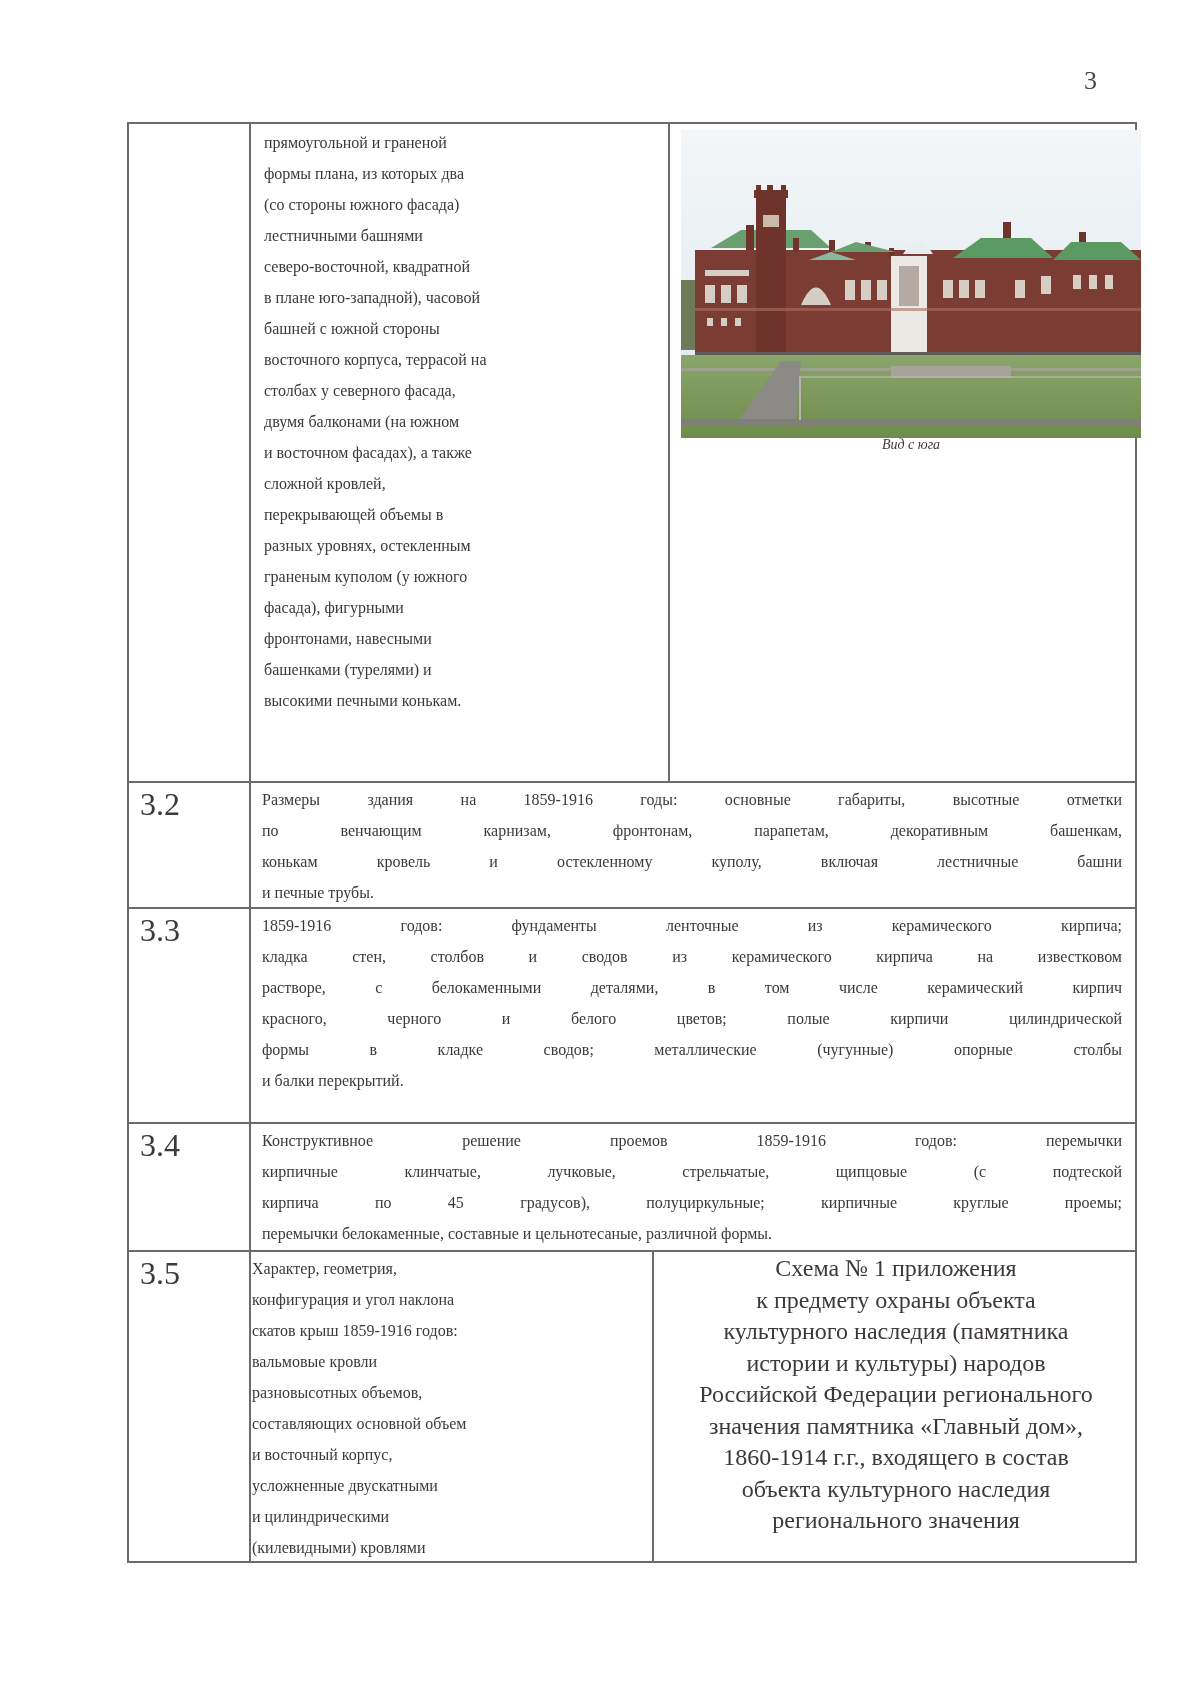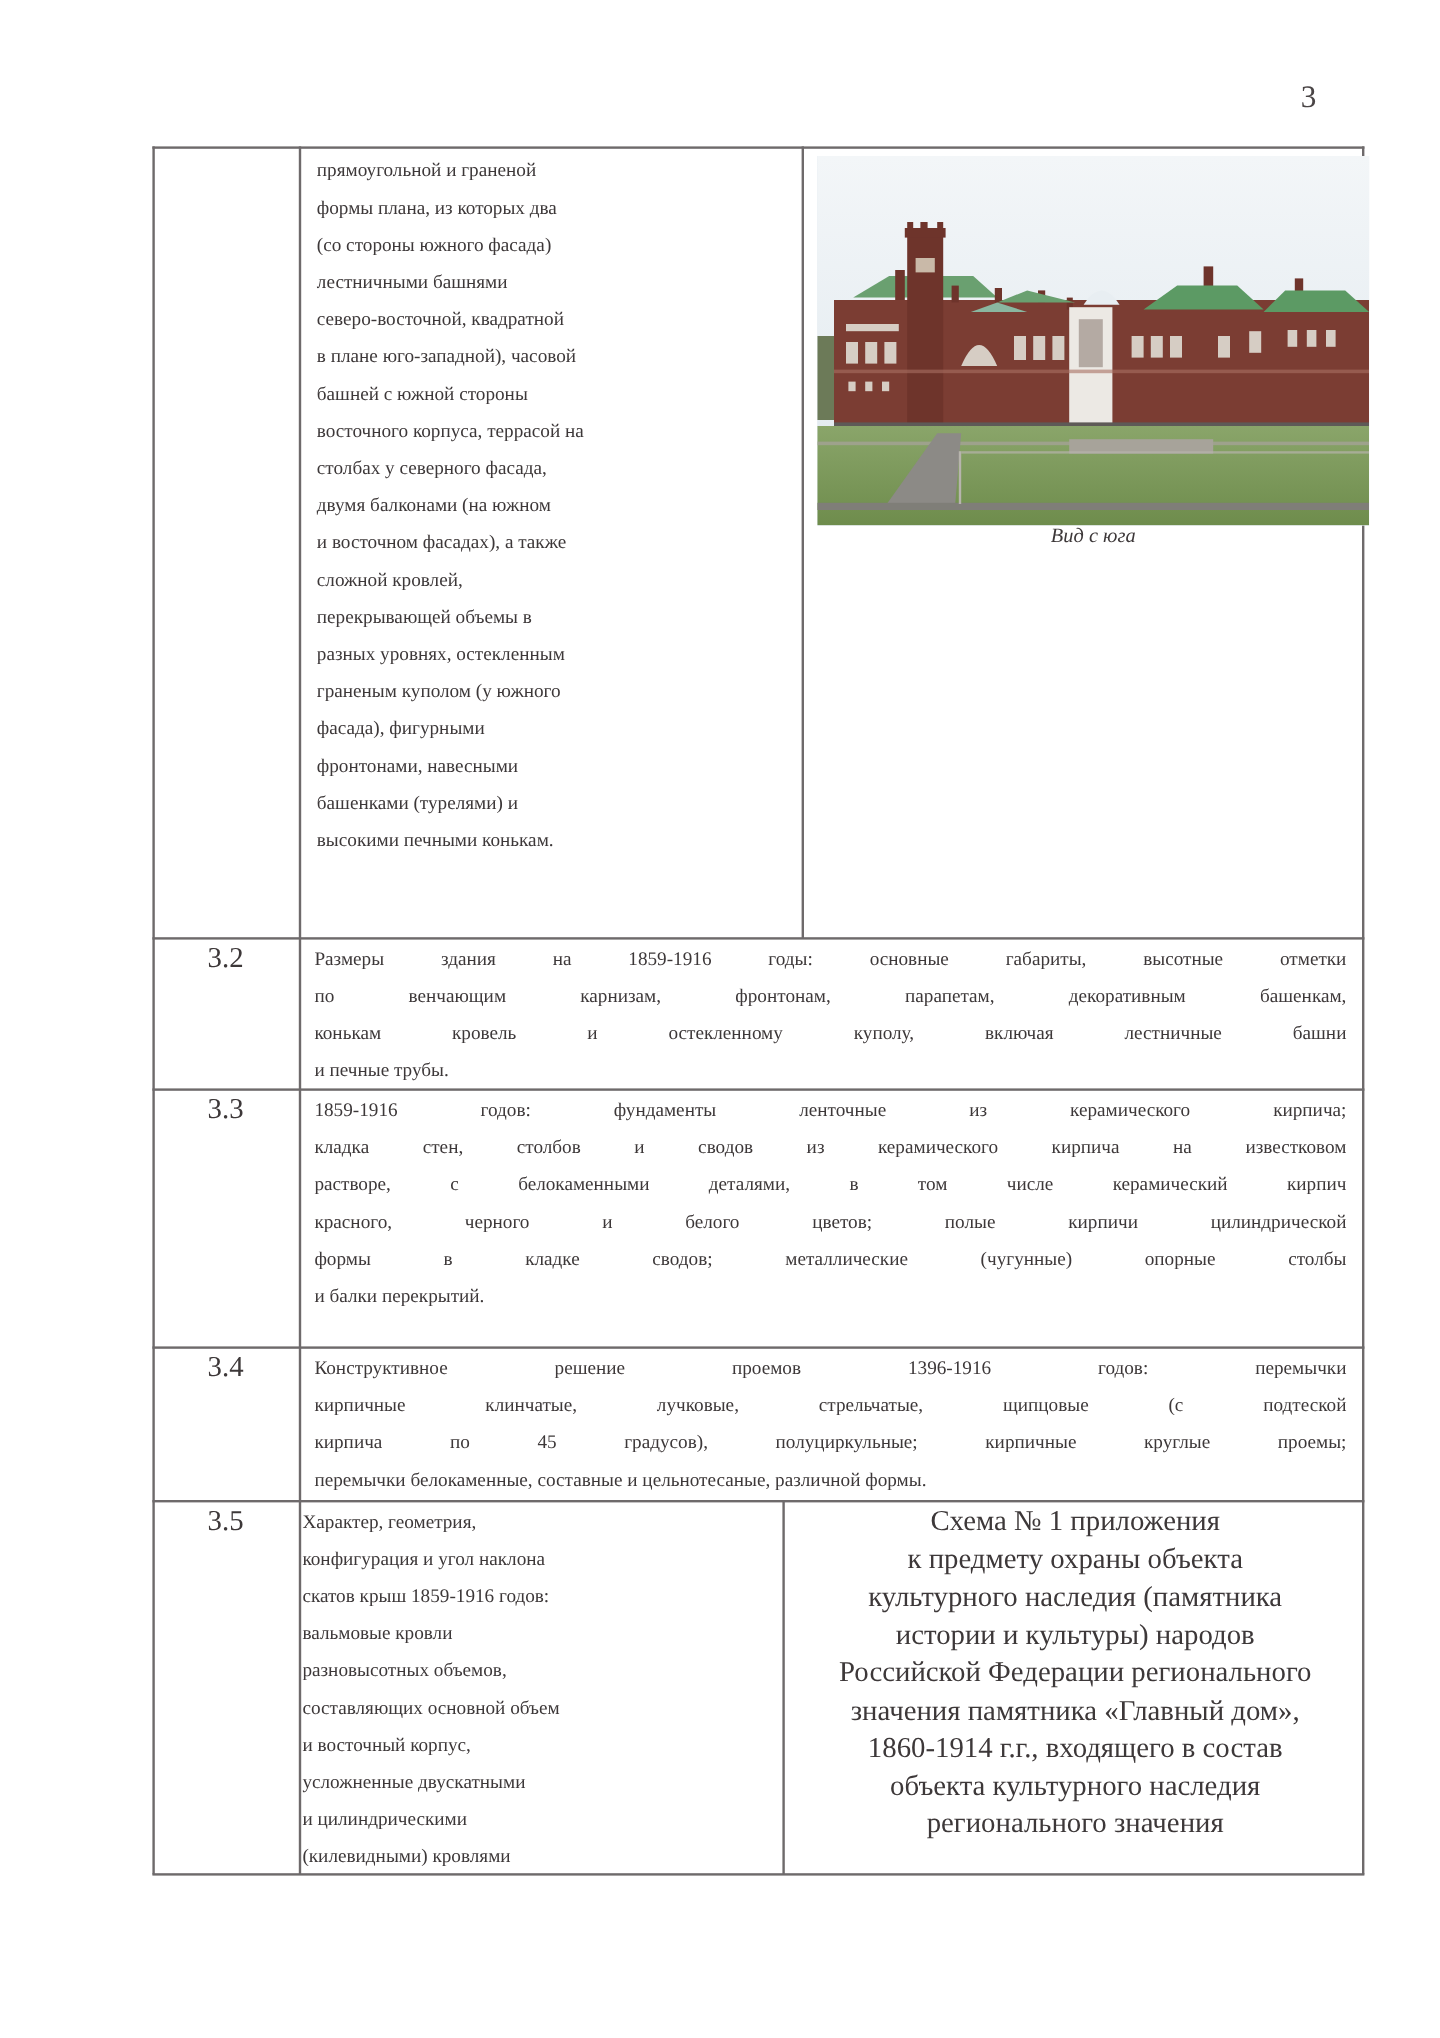--- a/index.html
+++ b/index.html
@@ -5,23 +5,23 @@
     html, body { margin: 0; padding: 0; background: #ffffff; }
     body { width: 1200px; height: 1698px; position: relative; overflow: hidden;
            font-family: "Liberation Serif", "DejaVu Serif", serif; color: #3a3536; }
     .page-number { position: absolute; left: 1084px; top: 66px; font-size: 26px; color: #4a4546; }
     .line-h { position: absolute; height: 2px; background: #6e6a6b; }
     .line-v { position: absolute; width: 2px; background: #6e6a6b; }
     .cell-text { position: absolute; font-size: 16px; line-height: 31px; color: #3d3839; }
     .justify { text-align: justify; text-align-last: left; }
     .justify .ln { display: block; text-align: justify; text-align-last: justify; }
     .justify .ln.last { text-align-last: left; }
-    .num { position: absolute; font-size: 24px; color: #3d3839; width: 96px; text-align: center; }
+    .num { position: absolute; font-size: 32px; color: #3d3839; width: 96px; }
     .photo { position: absolute; left: 681px; top: 130px; width: 460px; height: 308px; overflow: hidden; background: #e8eef3; }
-    .caption { position: absolute; left: 681px; top: 437px; width: 460px; text-align: center; font-style: italic; font-size: 17px; color: #3d3839; }
+    .caption { position: absolute; left: 681px; top: 437px; width: 460px; text-align: center; font-style: italic; font-size: 14px; color: #3d3839; }
     .center-block { position: absolute; text-align: center; font-size: 24px; line-height: 31.5px; color: #3d3839; }
     .center-block .ln { display: block; }
   </style>
 </head>
 <body>
 
 <div class="page-number">3</div>
 
 <div>
 
@@ -168,21 +168,21 @@
   <span class="ln">1859-1916 годов: фундаменты ленточные из керамического кирпича;</span>
   <span class="ln">кладка стен, столбов и сводов из керамического кирпича на известковом</span>
   <span class="ln">растворе, с белокаменными деталями, в том числе керамический кирпич</span>
   <span class="ln">красного, черного и белого цветов; полые кирпичи цилиндрической</span>
   <span class="ln">формы в кладке сводов; металлические (чугунные) опорные столбы</span>
   <span class="ln last">и балки перекрытий.</span>
 </div>
 
 <div class="num" style="left:140px; top:1127px;">3.4</div>
 <div class="cell-text justify" style="left:262px; top:1125px; width:860px;">
-  <span class="ln">Конструктивное решение проемов 1396-1916 годов: перемычки</span>
+  <span class="ln">Конструктивное решение проемов 1859-1916 годов: перемычки</span>
   <span class="ln">кирпичные клинчатые, лучковые, стрельчатые, щипцовые (с подтеской</span>
   <span class="ln">кирпича по 45 градусов), полуциркульные; кирпичные круглые проемы;</span>
   <span class="ln last">перемычки белокаменные, составные и цельнотесаные, различной формы.</span>
 </div>
 
 <div class="num" style="left:140px; top:1255px;">3.5</div>
 <div class="cell-text" style="left:252px; top:1253px; width:395px;">
   <span class="ln" style="display:block">Характер, геометрия,</span>
   <span class="ln" style="display:block">конфигурация и угол наклона</span>
   <span class="ln" style="display:block">скатов крыш 1859-1916 годов:</span>

